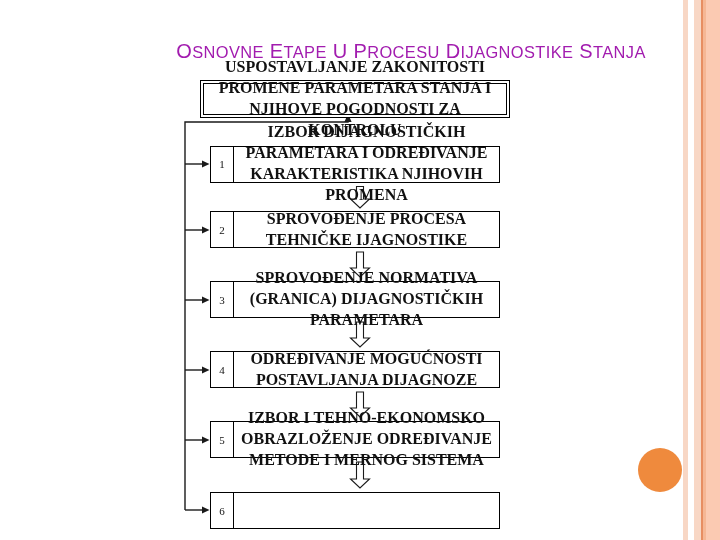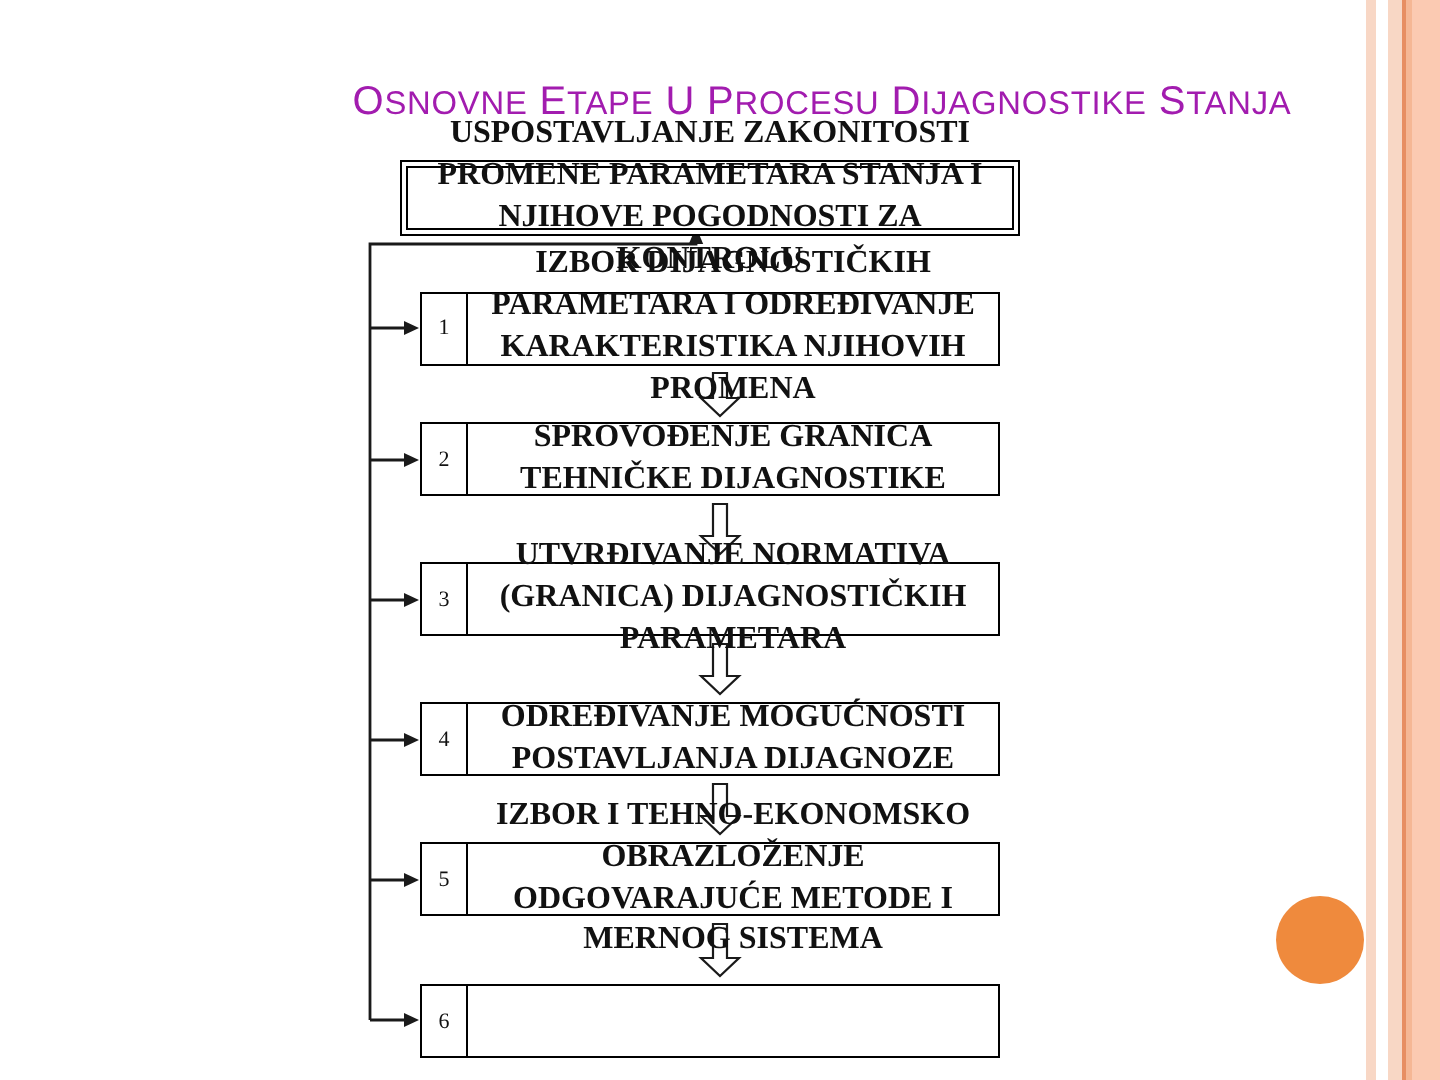--- a/index.html
+++ b/index.html
@@ -92,38 +92,38 @@
 
   <div class="step" style="top:145.5px">
     <div class="step-num">1</div>
     <div class="step-label">
         <div class="box-text">IZBOR DIJAGNOSTIČKIH PARAMETARA I ODREĐIVANJE KARAKTERISTIKA NJIHOVIH PROMENA</div>
       </div>
   </div>
   <div class="step" style="top:211px">
     <div class="step-num">2</div>
     <div class="step-label">
-        <div class="box-text">SPROVOĐENJE GRANICA TEHNIČKE DIJAGNOSTIKE</div>
+        <div class="box-text">SPROVOĐENJE PROCESA TEHNIČKE IJAGNOSTIKE</div>
       </div>
   </div>
   <div class="step" style="top:281px">
     <div class="step-num">3</div>
     <div class="step-label">
-        <div class="box-text">UTVRĐIVANJE NORMATIVA (GRANICA) DIJAGNOSTIČKIH PARAMETARA</div>
+        <div class="box-text">SPROVOĐENJE NORMATIVA (GRANICA) DIJAGNOSTIČKIH PARAMETARA</div>
       </div>
   </div>
   <div class="step" style="top:351px">
     <div class="step-num">4</div>
     <div class="step-label">
         <div class="box-text">ODREĐIVANJE MOGUĆNOSTI POSTAVLJANJA DIJAGNOZE</div>
       </div>
   </div>
   <div class="step" style="top:421px">
     <div class="step-num">5</div>
     <div class="step-label">
-        <div class="box-text">IZBOR I TEHNO-EKONOMSKO OBRAZLOŽENJE ODGOVARAJUĆE METODE I MERNOG SISTEMA</div>
+        <div class="box-text">IZBOR I TEHNO-EKONOMSKO OBRAZLOŽENJE ODREĐIVANJE METODE I MERNOG SISTEMA</div>
       </div>
   </div>
   <div class="step" style="top:492px">
     <div class="step-num">6</div>
   </div>
 
 </div>
 
 </body></html>

